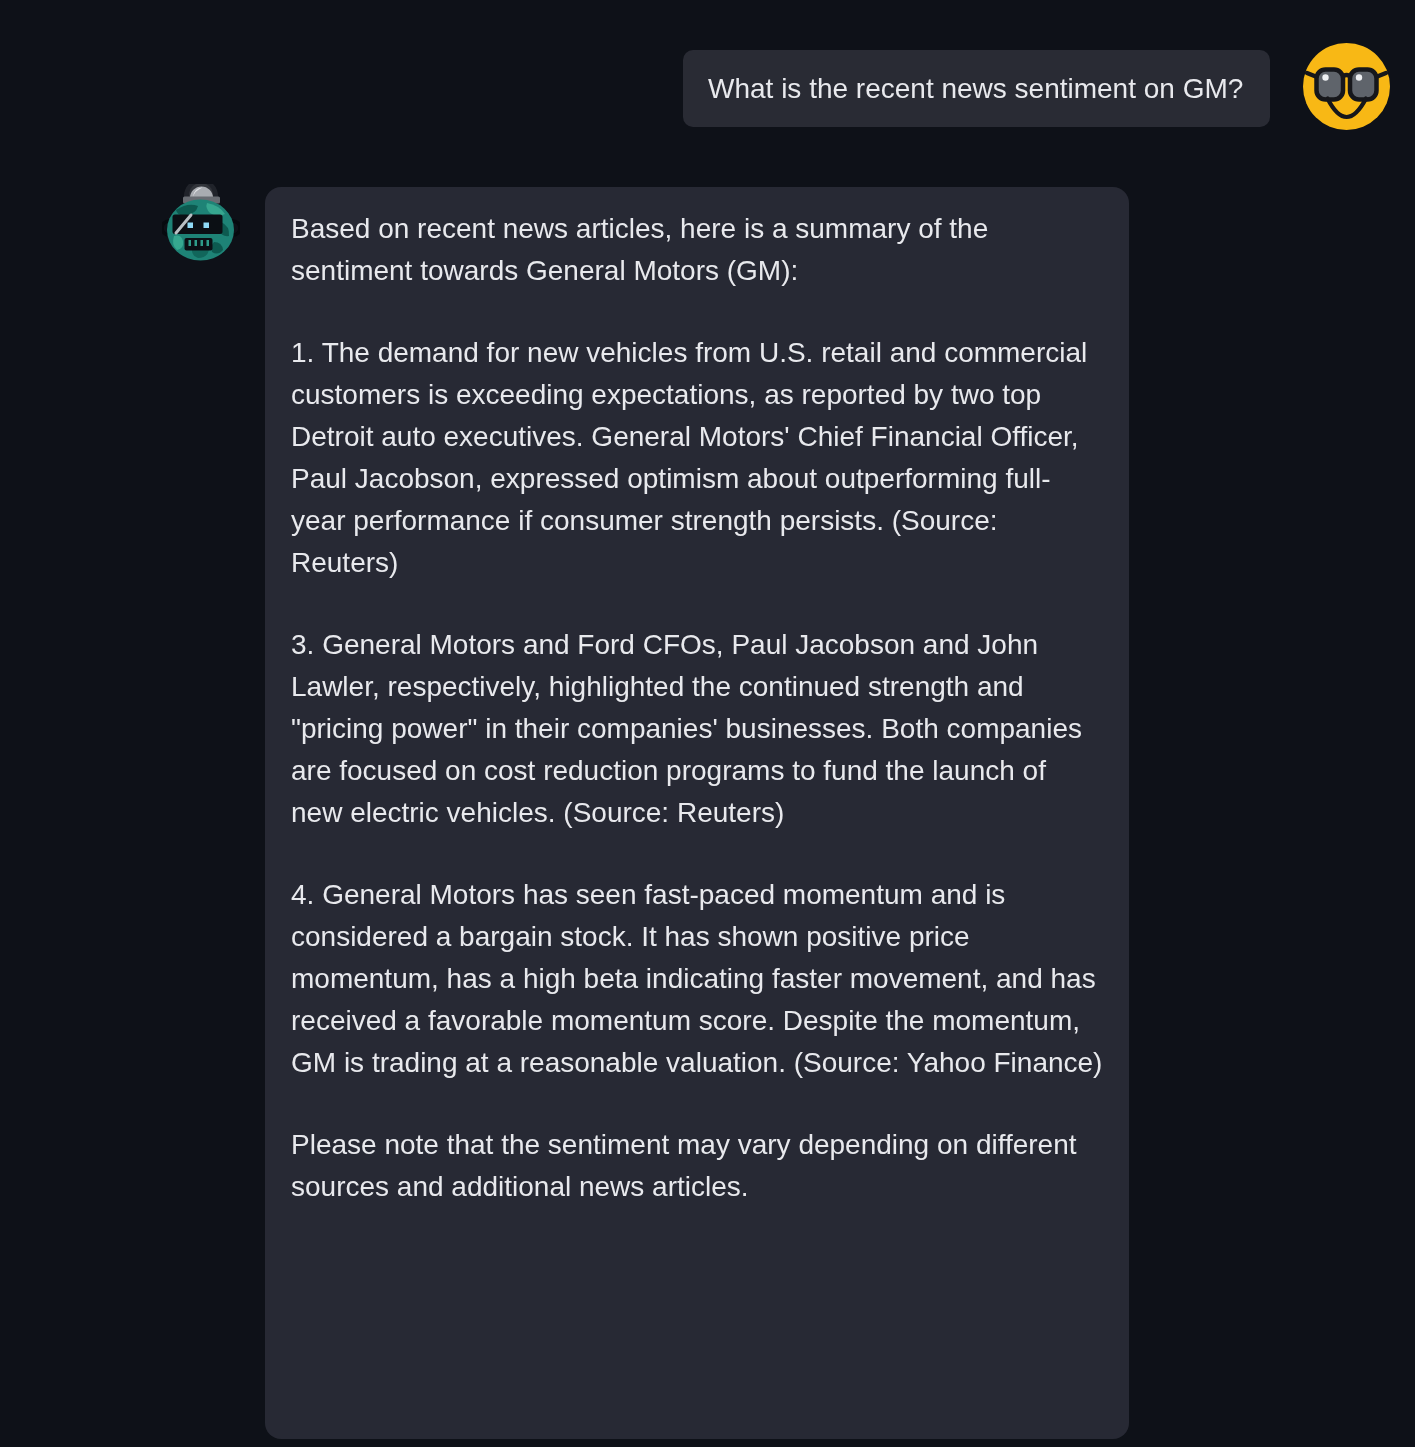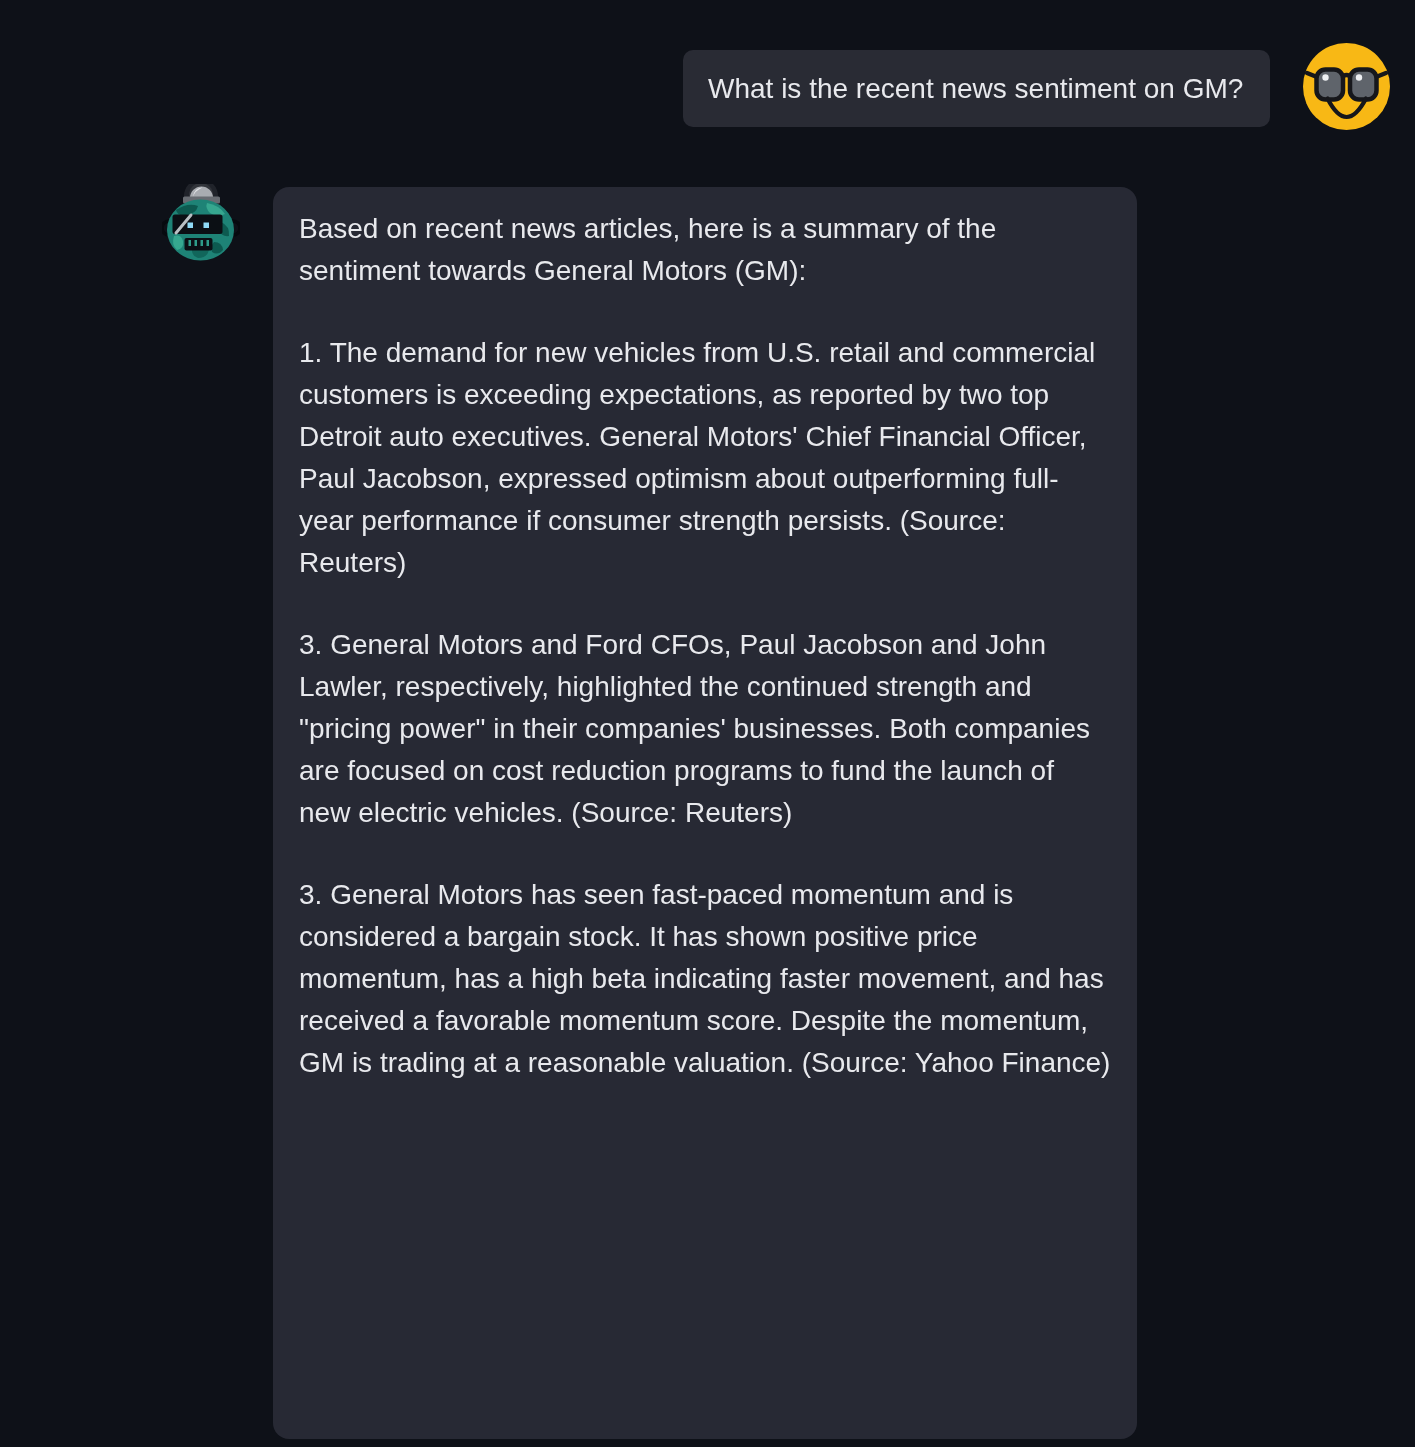--- a/index.html
+++ b/index.html
@@ -36,21 +36,21 @@
     left: 1303px; top: 43px;
     width: 87px; height: 87px;
   }
   .bot-avatar {
     position: absolute;
     left: 162px; top: 184px;
     width: 78px; height: 80px;
   }
   .bot-bubble {
     position: absolute;
-    left: 273px; top: 187px;
+    left: 265px; top: 187px;
     width: 864px; height: 1252px;
     border-radius: 16px;
     padding: 21px 26px 28px 26px;
     overflow: hidden;
   }
   .bot-bubble p { margin: 0; }
   .bot-bubble p + p { margin-top: 40px; }
   svg { display: block; width: 100%; height: 100%; }
 </style>
 </head>
@@ -119,16 +119,17 @@
         <rect x="38.5" y="56" width="2.5" height="6" fill="#2e9c89"></rect>
         <rect x="44.5" y="56" width="2.5" height="6" fill="#2e9c89"></rect>
       </svg>
     </span>
   </div>
 
   <div class="bot-bubble bubble">
     <p>Based on recent news articles, here is a summary of the sentiment towards General Motors (GM):</p>
     <p>1. The demand for new vehicles from U.S. retail and commercial customers is exceeding expectations, as reported by two top Detroit auto executives. General Motors' Chief Financial Officer, Paul Jacobson, expressed optimism about outperforming full-year performance if consumer strength persists. (Source: Reuters)</p>
     <p>3. General Motors and Ford CFOs, Paul Jacobson and John Lawler, respectively, highlighted the continued strength and "pricing power" in their companies' businesses. Both companies are focused on cost reduction programs to fund the launch of new electric vehicles. (Source: Reuters)</p>
-    <p>3. General Motors has seen fast-paced momentum and is considered a bargain stock. It has shown positive price momentum, has a high beta indicating faster movement, and has received a favorable momentum score. Despite the momentum, GM is trading at a reasonable valuation. (Source: Yahoo Finance)</p>
+    <p>4. General Motors has seen fast-paced momentum and is considered a bargain stock. It has shown positive price momentum, has a high beta indicating faster movement, and has received a favorable momentum score. Despite the momentum, GM is trading at a reasonable valuation. (Source: Yahoo Finance)</p>
+    <p>Please note that the sentiment may vary depending on different sources and additional news articles.</p>
   </div>
 
 </div>
 
 </body></html>

